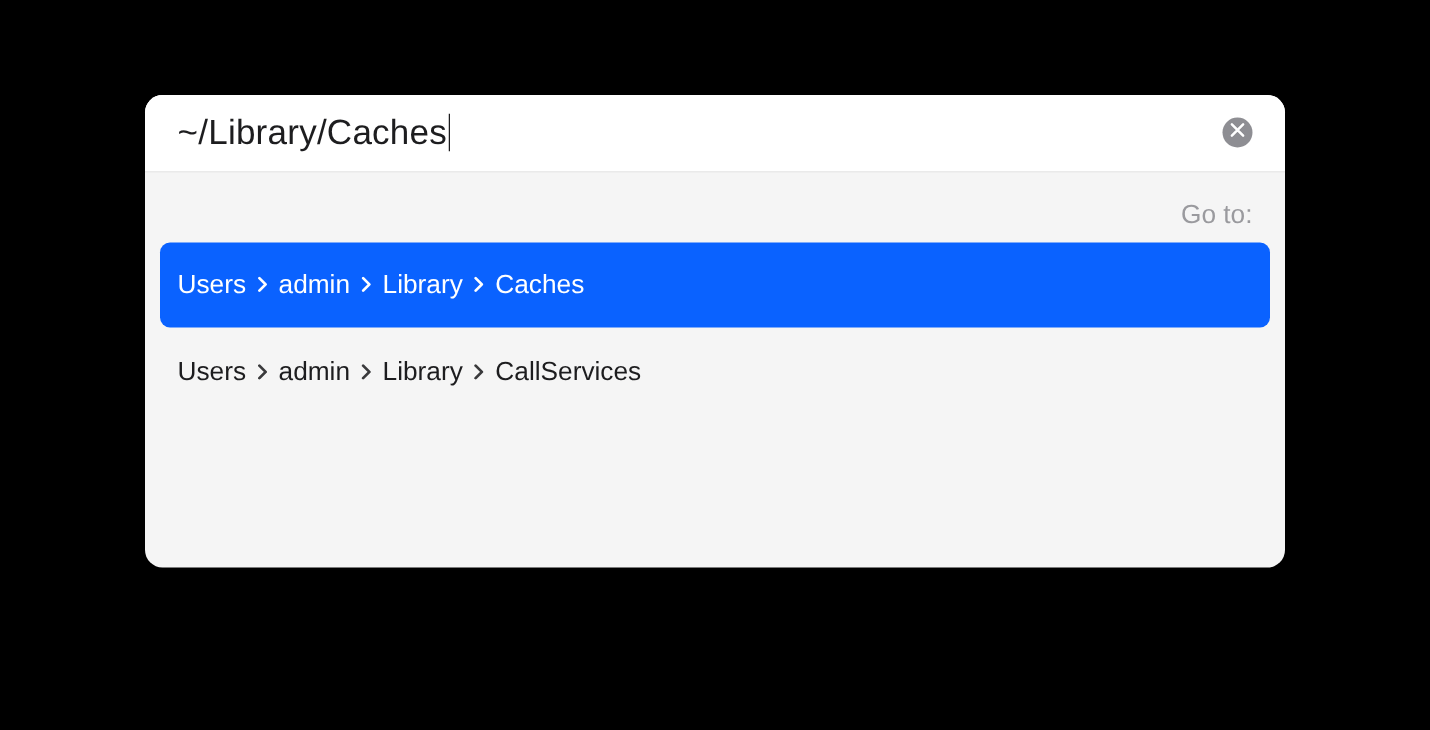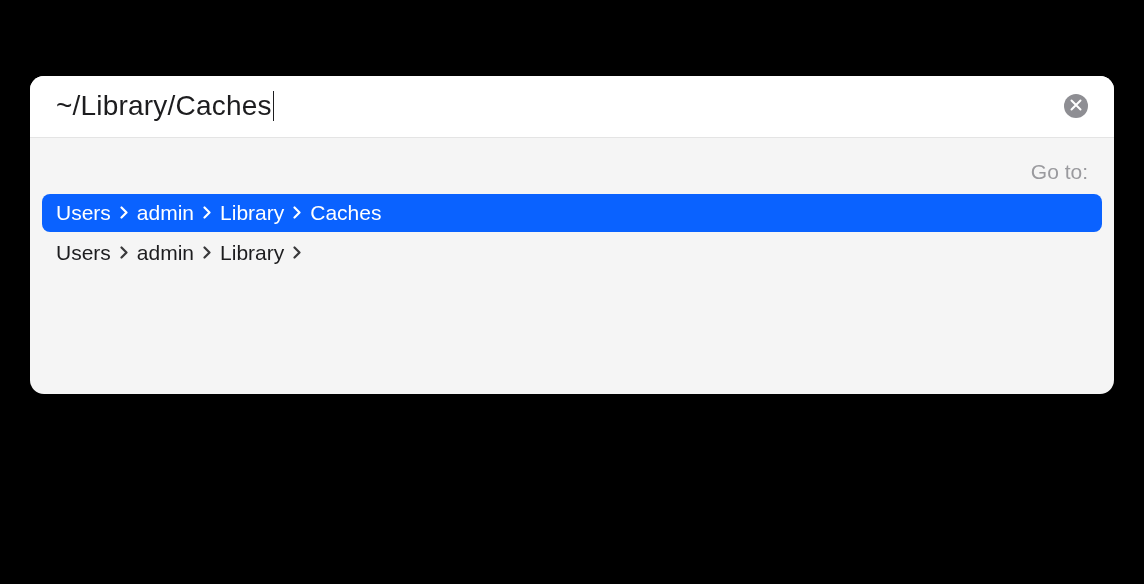--- a/index.html
+++ b/index.html
@@ -11,21 +11,21 @@
       background: #000;
       width: 1144px;
       height: 584px;
       font-family: -apple-system, BlinkMacSystemFont, "Helvetica Neue", sans-serif;
       display: flex;
       align-items: flex-start;
       justify-content: center;
       padding-top: 76px;
     }
     .dialog {
-      width: 1084px;
+      width: 912px;
       background: #f5f5f5;
       border-radius: 14px;
       box-shadow: 0 20px 60px rgba(0,0,0,0.5);
       overflow: hidden;
     }
     .search-bar {
       display: flex;
       align-items: center;
       background: #ffffff;
       padding: 14px 26px 14px 26px;
@@ -75,21 +75,21 @@
     }
     .section-label {
       font-size: 21px;
       color: #9a9a9e;
       font-weight: 400;
       padding: 6px 14px 10px 14px;
     }
     .path-row {
       display: flex;
       align-items: center;
-      padding: 7px 14px;
+      padding: 22px 14px;
       border-radius: 8px;
       font-size: 21px;
       margin-bottom: 2px;
       white-space: nowrap;
     }
     .path-row.selected {
       background: #0a62ff;
       color: #ffffff;
     }
     .path-row.normal {
@@ -170,16 +170,17 @@
             <svg viewBox="0 0 8 13">
               <path d="M1.5 1.5 L6.5 6.5 L1.5 11.5" fill="none" stroke-width="2.2" stroke-linecap="round" stroke-linejoin="round"></path>
             </svg>
           </span>
           <span class="seg ">Library</span>
           <span class="chevron">
             <svg viewBox="0 0 8 13">
               <path d="M1.5 1.5 L6.5 6.5 L1.5 11.5" fill="none" stroke-width="2.2" stroke-linecap="round" stroke-linejoin="round"></path>
             </svg>
           </span>
+          <span class="seg"><span class="bold">Ca</span><span class="">llServi</span><span class="bold">c</span><span class="">es</span></span>
         </div>
       </div>
   </div>
 </div>
 
 </body></html>

